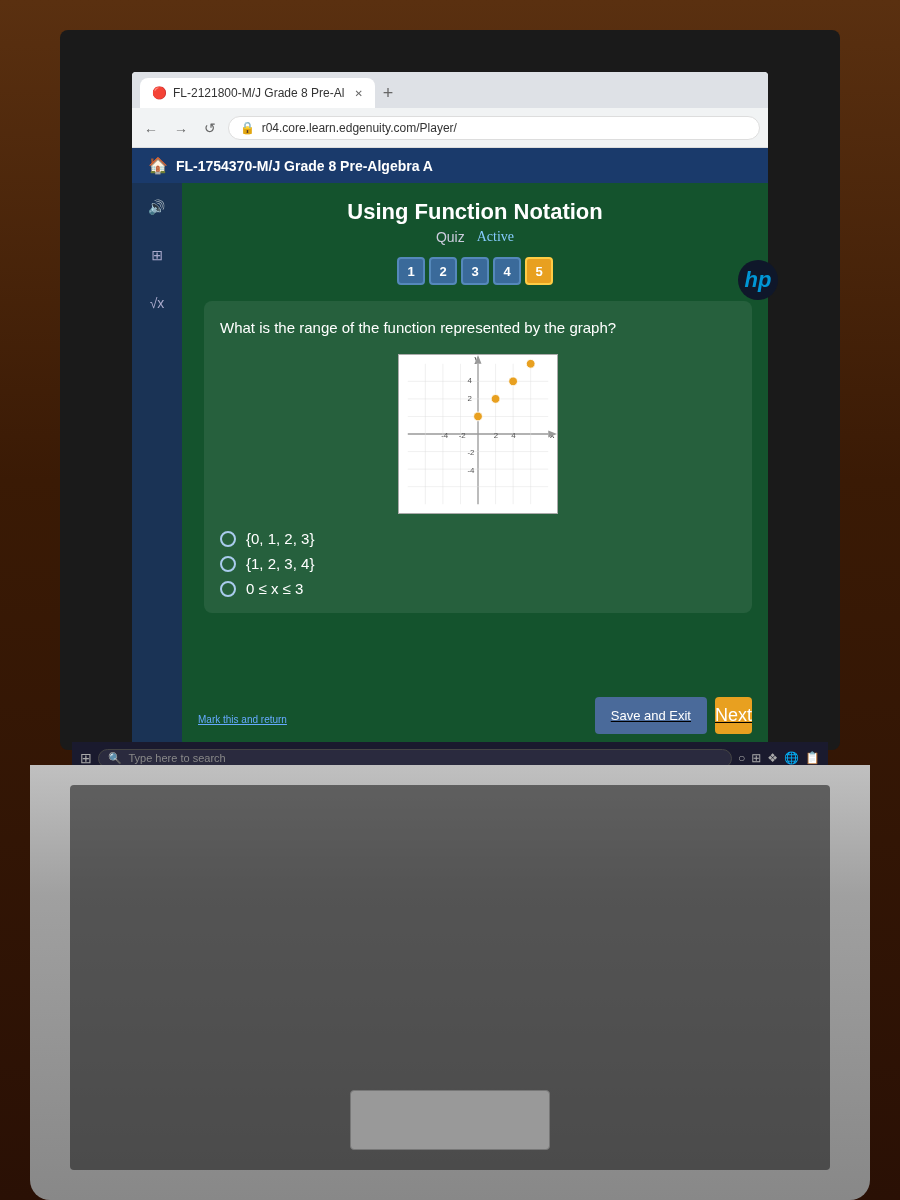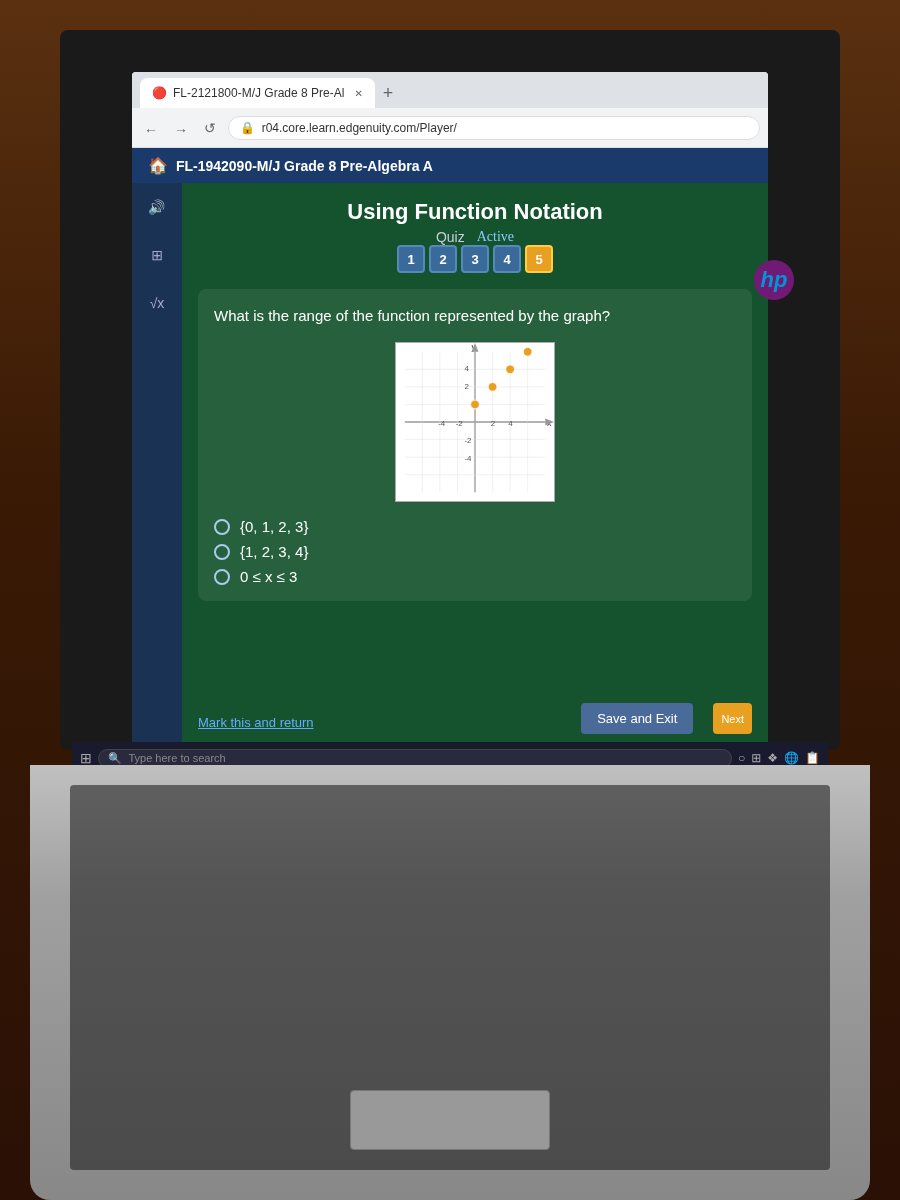--- a/index.html
+++ b/index.html
@@ -185,20 +185,21 @@
       font-weight: bold;
       text-align: center;
       margin-bottom: 4px;
     }
 
     .quiz-subtitle {
       display: flex;
       align-items: center;
       justify-content: center;
       gap: 12px;
+      margin-bottom: 12px;
     }
 
     .quiz-label {
       color: #ccd;
       font-size: 14px;
     }
 
     .quiz-status {
       color: #88ccff;
       font-size: 14px;
@@ -237,20 +238,21 @@
       color: white;
       border: 2px solid #ffcc44;
     }
 
     
     .question-area {
       background: rgba(255,255,255,0.08);
       border-radius: 8px;
       padding: 16px;
       margin-bottom: 12px;
+      margin-left: 6px;
     }
 
     .question-text {
       color: white;
       font-size: 15px;
       margin-bottom: 16px;
       line-height: 1.4;
     }
 
     
@@ -297,48 +299,49 @@
     .bottom-bar {
       display: flex;
       align-items: center;
       justify-content: space-between;
       padding: 8px 0 0 0;
       margin-top: auto;
     }
 
     .mark-return-link {
       color: #66aaff;
-      font-size: 13px;
+      font-size: 10px;
       text-decoration: underline;
       cursor: pointer;
       margin-top: 8px;
     }
 
     .bottom-buttons {
       display: flex;
-      gap: 20px;
+      gap: 8px;
+      text-decoration: underline;
     }
 
     .btn-save-exit {
       background: #4a6a9a;
       color: white;
       border: none;
       border-radius: 4px;
       padding: 8px 16px;
       font-size: 13px;
       cursor: pointer;
     }
 
     .btn-next {
       background: #e8a020;
       color: white;
       border: none;
       border-radius: 4px;
-      padding: 8px 8px;
-      font-size: 11px;
+      padding: 8px 0;
+      font-size: 18px;
       cursor: pointer;
       text-align: right;
     }
 
     
     .status-bar {
       background: #f0f0f0;
       height: 22px;
       display: flex;
       align-items: center;
@@ -392,26 +395,26 @@
       width: 8px;
       height: 8px;
       background: #333;
       border-radius: 50%;
     }
 
     
     .hp-logo {
       position: absolute;
       bottom: 900px;
-      right: 106px;
+      right: 122px;
       font-size: 22px;
       font-weight: bold;
       font-style: italic;
       color: #0096d6;
-      background: #701a75;
+      background: #0f172a;
       width: 40px;
       height: 40px;
       border-radius: 50%;
       display: flex;
       align-items: center;
       justify-content: center;
     }
 
     
     .taskbar {
@@ -483,21 +486,21 @@
       <span class="nav-btn">→</span>
       <span class="nav-btn">↺</span>
       <div class="address-input">
         <span class="lock-icon">🔒</span>
         <span>r04.core.learn.edgenuity.com/Player/</span>
       </div>
     </div>
 
     <div class="app-header">
       <span class="app-header-icon">🏠</span>
-      <span>FL-1942090-M/J Grade 8 Pre-Algebra A</span>
+      <span>FL-1754370-M/J Grade 8 Pre-Algebra A</span>
     </div>
 
     <div class="main-content">
 
       <div class="sidebar">
         <div class="sidebar-icon">🔊</div>
         <div class="sidebar-icon">⊞</div>
         <div class="sidebar-icon">√x</div>
       </div>
 

